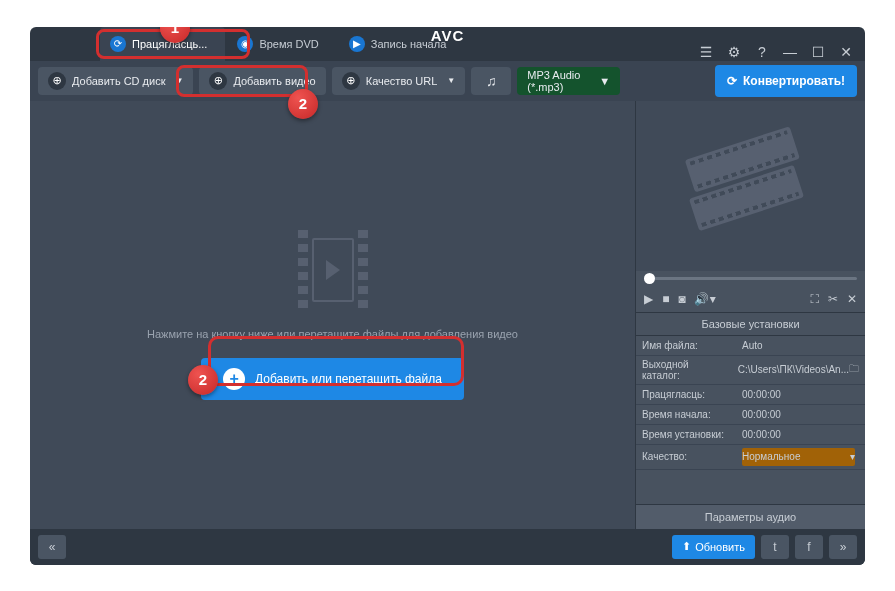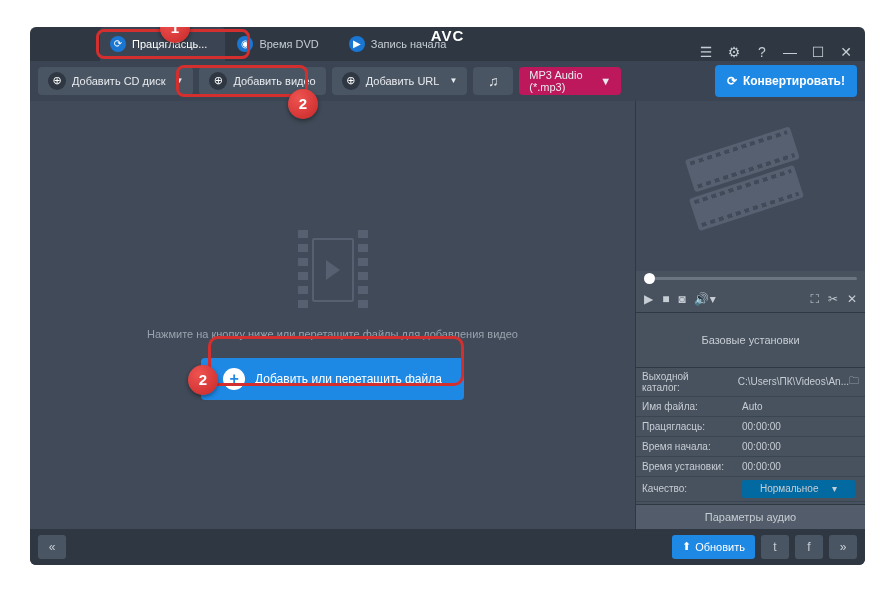--- a/index.html
+++ b/index.html
@@ -14,21 +14,21 @@
 .tab-icon.refresh { background: #1976d2; color: #fff; }
 .tab-icon.disc { background: #1976d2; color: #fff; }
 .tab-icon.play { background: #1976d2; color: #fff; }
 .win-controls { margin-left: auto; display: flex; gap: 10px; align-items: center; color: #c7cdd4; }
 .win-btn { cursor: pointer; font-size: 14px; width: 18px; text-align: center; }
 .toolbar { height: 40px; background: #3a4452; display: flex; align-items: center; padding: 0 8px; gap: 6px; }
 .tb-btn { background: #4a5563; height: 28px; border-radius: 4px; display: flex; align-items: center; padding: 0 10px; gap: 6px; color: #e8ebef; font-size: 11px; cursor: pointer; position: relative; }
 .tb-btn .caret { margin-left: 4px; font-size: 8px; }
 .tb-icon { width: 18px; height: 18px; border-radius: 50%; background: #2e3742; display: flex; align-items: center; justify-content: center; color: #fff; font-size: 11px; }
 .music-box { width: 40px; height: 28px; background: #4a5563; border-radius: 4px; display: flex; align-items: center; justify-content: center; color: #e8ebef; font-size: 14px; }
-.format-sel { flex: 1; background: #be185d; height: 28px; border-radius: 4px; display: flex; align-items: center; justify-content: center; gap: 6px; color: #e8ebef; font-size: 11px; max-width: 130px; padding: 0 10px; }
+.format-sel { flex: 1; background: #14532d; height: 28px; border-radius: 4px; display: flex; align-items: center; justify-content: center; gap: 6px; color: #e8ebef; font-size: 11px; max-width: 130px; padding: 0 10px; }
 .convert-btn { background: #1e88e5; height: 32px; border-radius: 4px; display: flex; align-items: center; padding: 0 12px; gap: 6px; color: #fff; font-size: 12px; font-weight: bold; cursor: pointer; }
 .main { flex: 1; display: flex; background: #404a58; }
 .drop-area { flex: 1; display: flex; flex-direction: column; align-items: center; justify-content: center; gap: 18px; color: #9aa3af; position: relative; }
 .film-icon { width: 70px; height: 80px; position: relative; }
 .film-icon::before, .film-icon::after { content: ''; position: absolute; width: 10px; height: 100%; background: repeating-linear-gradient(#576070 0 8px, transparent 8px 14px); }
 .film-icon::before { left: 0; } .film-icon::after { right: 0; }
 .film-center { position: absolute; left: 14px; right: 14px; top: 8px; bottom: 8px; border: 2px solid #576070; border-radius: 2px; display: flex; align-items: center; justify-content: center; }
 .film-center::after { content: ''; width: 0; height: 0; border-left: 14px solid #576070; border-top: 10px solid transparent; border-bottom: 10px solid transparent; }
 .hint { font-size: 11px; }
 .add-btn { background: #1e88e5; color: #fff; padding: 10px 22px; border-radius: 4px; display: flex; align-items: center; gap: 10px; font-size: 12px; cursor: pointer; }
@@ -38,27 +38,27 @@
 .reel { width: 110px; height: 90px; position: relative; transform: rotate(-18deg); }
 .reel-strip { position: absolute; width: 100%; height: 34px; background: #576070; border-radius: 3px; }
 .reel-strip.s1 { top: 0; } .reel-strip.s2 { top: 38px; transform: translateX(-8px); }
 .reel-strip::before, .reel-strip::after { content: ''; position: absolute; left: 4px; right: 4px; height: 4px; background: repeating-linear-gradient(90deg, #404a58 0 5px, transparent 5px 9px); }
 .reel-strip::before { top: 3px; } .reel-strip::after { bottom: 3px; }
 .pv-slider { height: 16px; display: flex; align-items: center; padding: 0 8px; }
 .pv-track { flex: 1; height: 3px; background: #6b7582; border-radius: 2px; position: relative; }
 .pv-thumb { position: absolute; left: 0; top: -4px; width: 11px; height: 11px; background: #fff; border-radius: 50%; }
 .pv-controls { height: 26px; display: flex; align-items: center; gap: 9px; padding: 0 8px; color: #c7cdd4; font-size: 12px; border-bottom: 1px solid #2e3742; }
 .pv-controls .sp { flex: 1; }
-.settings-hdr { font-size: 11px; text-align: center; color: #c7cdd4; padding: 21px 0; border-bottom: 1px solid #2e3742; }
+.settings-hdr { font-size: 11px; text-align: center; color: #c7cdd4; padding: 5px 0; border-bottom: 1px solid #2e3742; }
 .settings { font-size: 10px; color: #c7cdd4; }
 .srow { display: flex; border-bottom: 1px solid #3a4452; min-height: 20px; align-items: center; }
 .srow .lbl { width: 100px; padding: 3px 6px; }
 .srow .val { flex: 1; padding: 3px 6px; display: flex; align-items: center; justify-content: space-between; }
 .srow .fold { font-size: 10px; }
-.quality-sel { background: #0369a1; height: 18px; border-radius: 2px; padding: 0 18px; display: flex; align-items: center; justify-content: space-between; flex: 1; margin-right: 4px; }
+.quality-sel { background: #a16207; height: 18px; border-radius: 2px; padding: 0 0; display: flex; align-items: center; justify-content: space-between; flex: 1; margin-right: 4px; }
 .audio-params { margin-top: auto; text-align: center; font-size: 11px; color: #c7cdd4; padding: 6px 0; border-top: 1px solid #2e3742; background: #525c6a; }
 .footer { height: 36px; background: #2e3742; display: flex; align-items: center; padding: 0 8px; gap: 6px; }
 .ft-btn { width: 28px; height: 24px; background: #4a5563; border-radius: 3px; display: flex; align-items: center; justify-content: center; color: #c7cdd4; font-size: 12px; cursor: pointer; }
 .ft-sp { flex: 1; }
 .update-btn { background: #1e88e5; height: 24px; border-radius: 3px; padding: 0 10px; display: flex; align-items: center; gap: 4px; color: #fff; font-size: 11px; cursor: pointer; }
 
 .callout { position: absolute; border: 3px solid #d32f2f; border-radius: 8px; pointer-events: none; z-index: 10; }
 .badge { position: absolute; width: 30px; height: 30px; border-radius: 50%; background: radial-gradient(circle at 35% 30%, #ef5350, #c62828); color: #fff; display: flex; align-items: center; justify-content: center; font-weight: bold; font-size: 15px; z-index: 11; box-shadow: 0 2px 4px rgba(0,0,0,.4); }
 </style>
 </head>
@@ -97,21 +97,21 @@
       <span class="tb-icon">⊕</span>
       <span>Добавить CD диск</span>
       <span class="caret">▼</span>
     </div>
     <div class="tb-btn">
       <span class="tb-icon">⊕</span>
       <span>Добавить видео</span>
     </div>
     <div class="tb-btn">
       <span class="tb-icon">⊕</span>
-      <span>Добавить URL</span>
+      <span>Качество URL</span>
       <span class="caret">▼</span>
     </div>
     <div class="music-box">♫</div>
     <div class="format-sel">
       <span>MP3 Audio (*.mp3)</span>
       <span class="caret">▼</span>
     </div>
     <div style="flex:1"></div>
     <div class="convert-btn">
       <span>⟳</span>
@@ -149,29 +149,29 @@
         <span>◙</span>
         <span>🔊▾</span>
         <span class="sp"></span>
         <span>⛶</span>
         <span>✂</span>
         <span>✕</span>
       </div>
       <div class="settings-hdr">Базовые установки</div>
       <div class="settings">
         <div class="srow">
+          <div class="lbl">Имя файла:</div>
+          <div class="val">Auto</div>
+        </div>
+        <div class="srow">
           <div class="lbl">Выходной каталог:</div>
           <div class="val">
             <span>C:\Users\ПК\Videos\An...</span>
             <span class="fold">🗀</span>
           </div>
-        </div>
-        <div class="srow">
-          <div class="lbl">Имя файла:</div>
-          <div class="val">Auto</div>
         </div>
         <div class="srow">
           <div class="lbl">Працягласць:</div>
           <div class="val">00:00:00</div>
         </div>
         <div class="srow">
           <div class="lbl">Время начала:</div>
           <div class="val">00:00:00</div>
         </div>
         <div class="srow">

